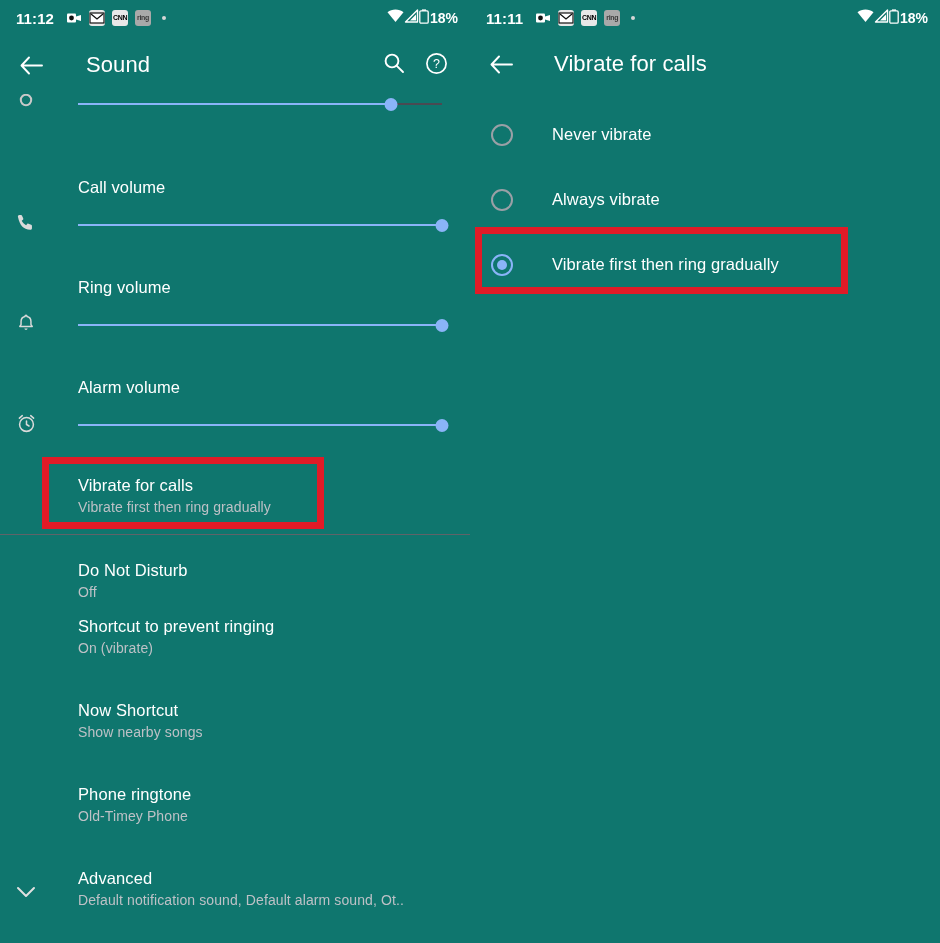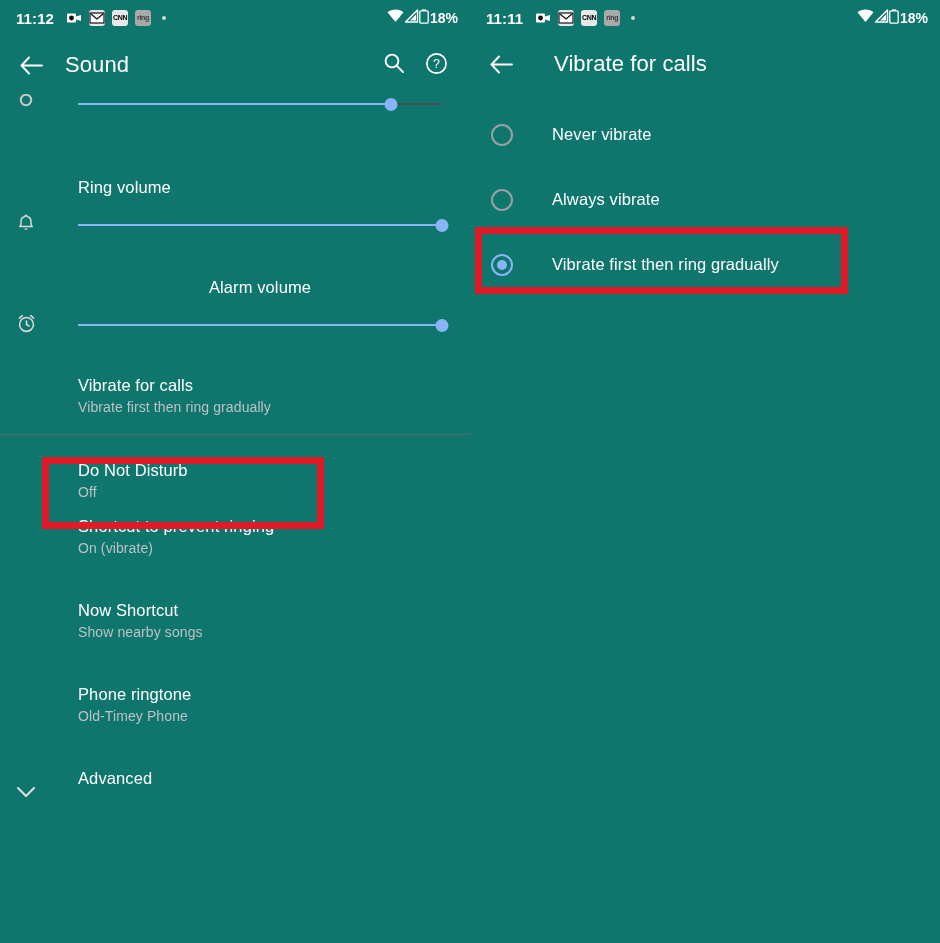--- a/index.html
+++ b/index.html
@@ -99,21 +99,21 @@
   }
   .back-btn {
     width: 34px; height: 34px;
     display: flex; align-items: center; justify-content: center;
     flex: 0 0 auto;
   }
   .appbar-title {
     font-size: 22px;
     font-weight: 500;
     color: #ffffff;
-    margin-left: 17px;
+    margin-left: 38px;
     letter-spacing: .1px;
     white-space: nowrap;
   }
   .appbar-spacer { flex: 1; }
   .appbar-action {
     width: 36px; height: 36px;
     display: flex; align-items: center; justify-content: center;
     margin-left: 6px;
   }
 
@@ -338,37 +338,50 @@
               <circle cx="11" cy="6" r="5.2" fill="none" stroke="#c9c9c9" stroke-width="2"></circle>
             </svg>
         </div>
         <div class="slider-track-wrap" style="margin-top:2px;">
           <div class="slider-track-bg"></div>
           <div class="slider-track-fill" style="width:86%;"></div>
           <div class="slider-thumb" style="left:86%;"></div>
         </div>
       </div>
 
+      <div class="slider-row" style="height:100px;">
+        <div class="rail-icon" style="top:46px;">
+          <svg width="22" height="22" viewBox="0 0 24 24">
+              <path d="M6.6 3.2c.5 0 .9.3 1.1.8l1.3 3.1c.2.5.1 1-.3 1.3l-1.4 1.2c1 2.1 2.7 3.8 4.8 4.8l1.2-1.4c.3-.4.8-.5 1.3-.3l3.1 1.3c.5.2.8.6.8 1.1v2.6c0 1-.8 1.8-1.8 1.6C8.9 18.6 5.4 15.1 3.2 5.1 3 4.1 3.8 3.2 4.8 3.2z" fill="#dadada"></path>
+            </svg>
+        </div>
+        <div class="slider-label">Call volume</div>
+        <div class="slider-track-wrap">
+          <div class="slider-track-bg"></div>
+          <div class="slider-track-fill" style="width:100%;"></div>
+          <div class="slider-thumb" style="left:100%;"></div>
+        </div>
+      </div>
 
       <div class="slider-row" style="height:100px;">
         <div class="rail-icon" style="top:46px;">
           <svg width="22" height="22" viewBox="0 0 24 24">
               <path d="M12 3.4c-.6 0-1 .4-1 1v.5C8.4 5.4 6.6 7.6 6.6 10.3v3.4l-1.4 2.1h13.6l-1.4-2.1v-3.4c0-2.7-1.8-4.9-4.4-5.4v-.5c0-.6-.4-1-1-1z" fill="none" stroke="#dadada" stroke-width="1.6" stroke-linejoin="round"></path>
               <path d="M10.2 18.1c.2.9 1 1.5 1.8 1.5s1.6-.6 1.8-1.5z" fill="#dadada"></path>
             </svg>
         </div>
         <div class="slider-label">Ring volume</div>
         <div class="slider-track-wrap">
           <div class="slider-track-bg"></div>
           <div class="slider-track-fill" style="width:100%;"></div>
           <div class="slider-thumb" style="left:100%;"></div>
         </div>
       </div>
 
-      <div class="slider-row" style="height:100px;text-align:center;">
+      <div class="slider-row" style="height:100px;">
         <div class="rail-icon" style="top:46px;">
           <svg width="23" height="23" viewBox="0 0 24 24">
               <circle cx="12" cy="13" r="7.2" fill="none" stroke="#dadada" stroke-width="1.6"></circle>
               <path d="M12 9.4V13l2.6 1.6" fill="none" stroke="#dadada" stroke-width="1.6" stroke-linecap="round"></path>
               <path d="M4.6 6.4l3-2.6M19.4 6.4l-3-2.6" fill="none" stroke="#dadada" stroke-width="1.6" stroke-linecap="round"></path>
             </svg>
         </div>
         <div class="slider-label">Alarm volume</div>
         <div class="slider-track-wrap">
           <div class="slider-track-bg"></div>
@@ -404,20 +417,21 @@
         <div class="li-sub">Old-Timey Phone</div>
       </div>
 
       <div class="list-item" style="height:60px;">
         <div class="rail-icon" style="left:13px;top:12px;">
           <svg width="24" height="16" viewBox="0 0 24 16">
               <path d="M4 4l8 8 8-8" fill="none" stroke="#e0e0e0" stroke-width="2" stroke-linecap="round" stroke-linejoin="round"></path>
             </svg>
         </div>
         <div class="li-title">Advanced</div>
+        <div class="li-sub">Default notification sound, Default alarm sound, Ot..</div>
       </div>
 
     </div>
 
     <div class="redbox" style="left:42px; top:457px; width:282px; height:72px;"></div>
   </div>
 
   <div class="phone phone-right">
 
     <div class="statusbar">

